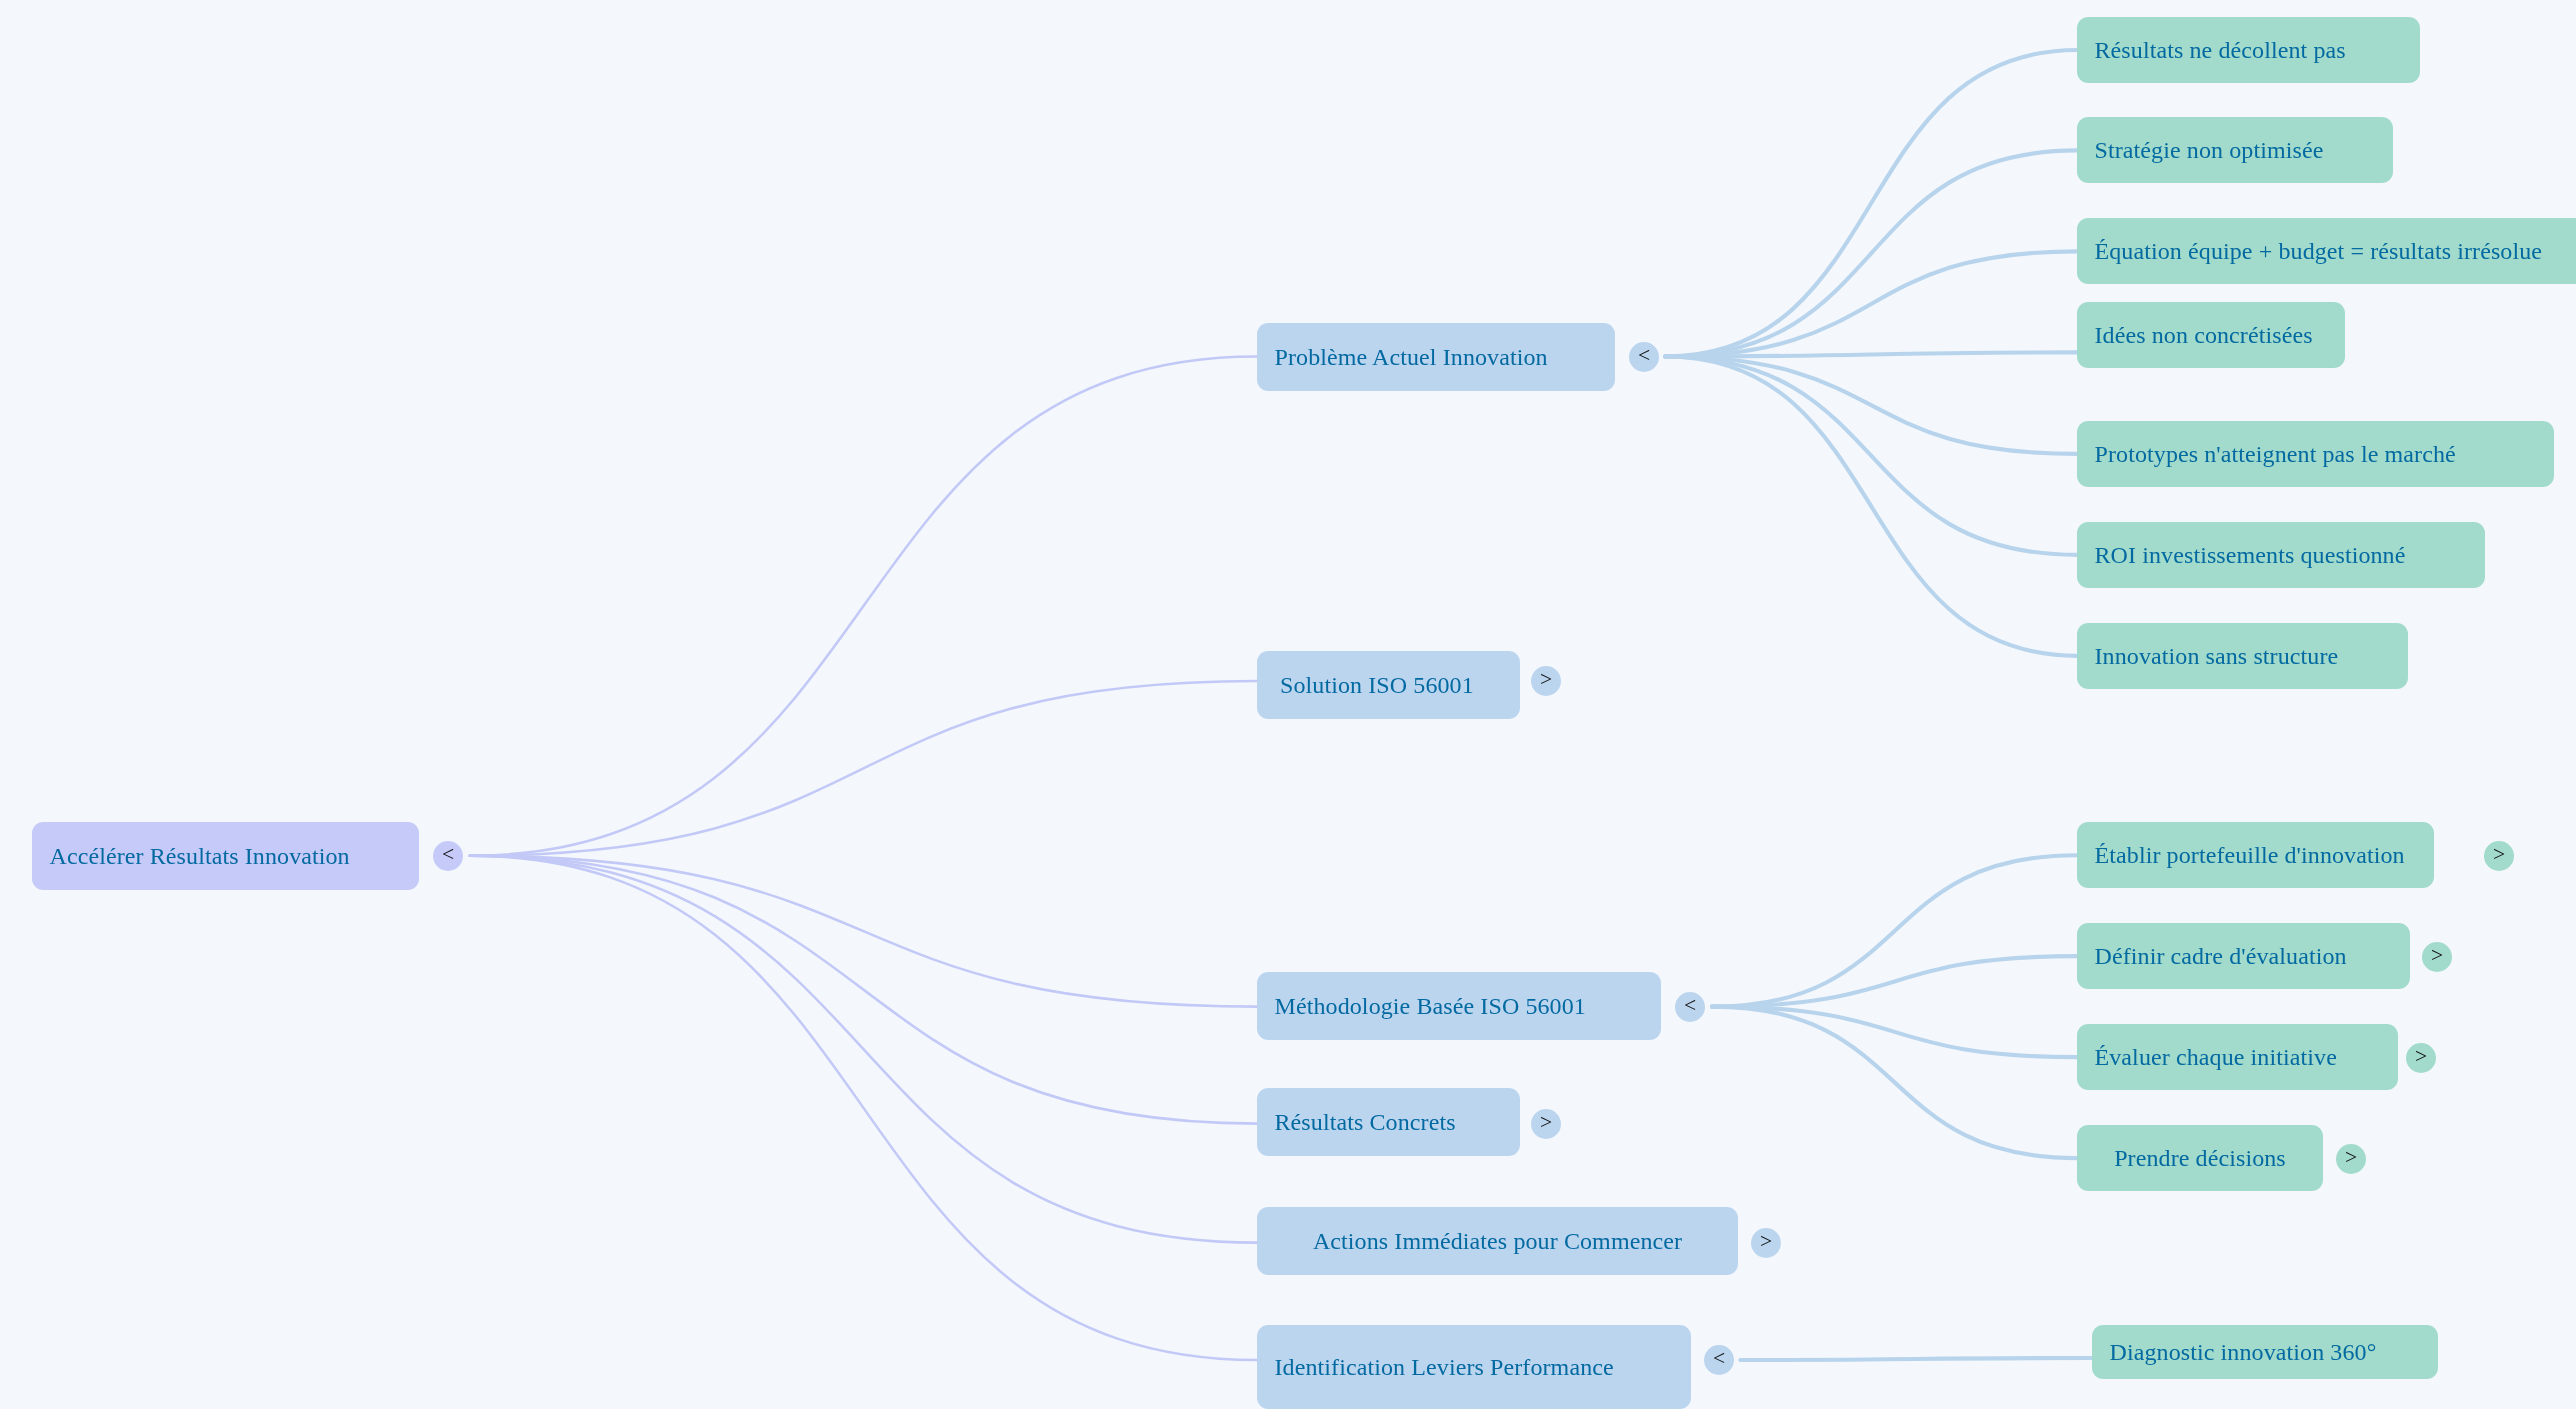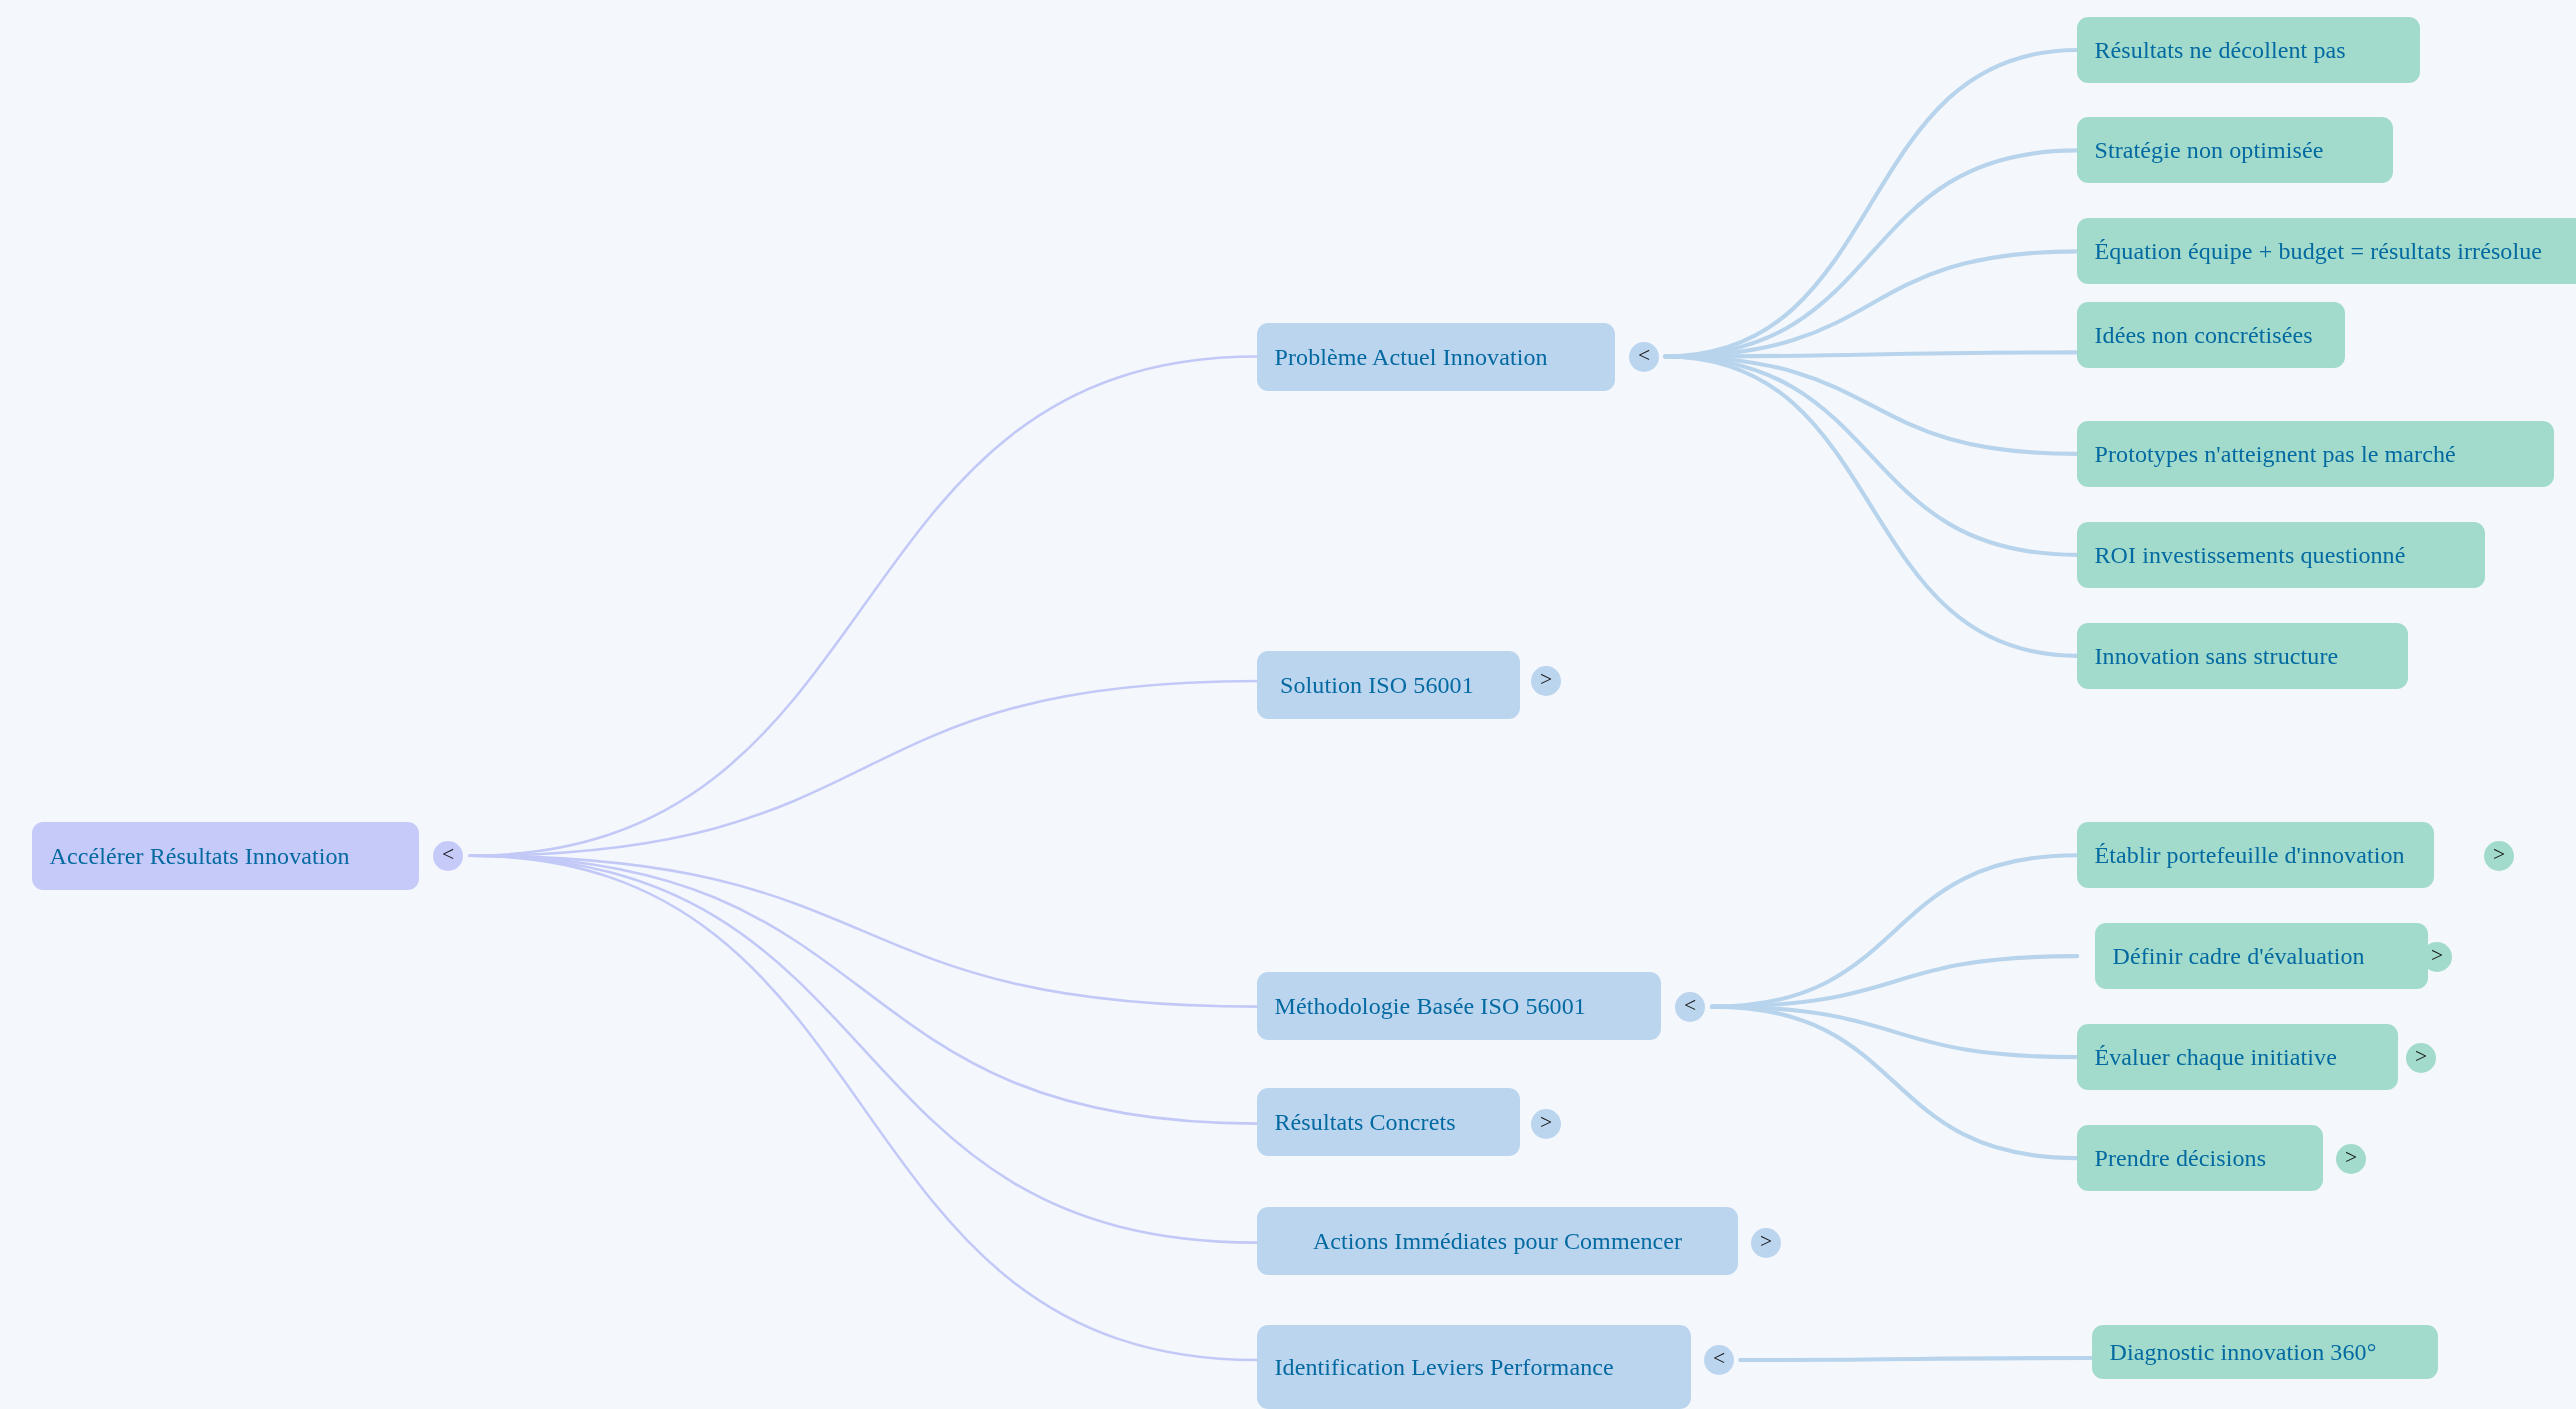--- a/index.html
+++ b/index.html
@@ -152,33 +152,33 @@
       </div>
       <div class="node lvl3" style="left: 2077px; top: 623px; width: 331px; height: 66px;">
         <span>Innovation sans structure</span>
       </div>
       <div class="node lvl3" style="left: 2077px; top: 822px; width: 357px; height: 66px;">
         <span>Établir portefeuille d'innovation</span>
       </div>
       <div class="toggle lvl3" style="left: 2484px; top: 841px;">
         <span>&gt;</span>
       </div>
-      <div class="node lvl3" style="left: 2077px; top: 923px; width: 333px; height: 66px; margin-left: 18px;">
+      <div class="node lvl3" style="left: 2077px; top: 923px; width: 333px; height: 66px;">
         <span>Définir cadre d'évaluation</span>
       </div>
       <div class="toggle lvl3" style="left: 2422px; top: 942px;">
         <span>&gt;</span>
       </div>
       <div class="node lvl3" style="left: 2077px; top: 1024px; width: 321px; height: 66px;">
         <span>Évaluer chaque initiative</span>
       </div>
       <div class="toggle lvl3" style="left: 2406px; top: 1043px;">
         <span>&gt;</span>
       </div>
-      <div class="node lvl3" style="left: 2077px; top: 1125px; width: 246px; height: 66px;">
+      <div class="node lvl3" style="left: 2077px; top: 1125px; width: 246px; height: 66px; justify-content: center;">
         <span>Prendre décisions</span>
       </div>
       <div class="toggle lvl3" style="left: 2336px; top: 1144px;">
         <span>&gt;</span>
       </div>
       <div class="node lvl3" style="left: 2092px; top: 1325px; width: 346px; height: 54px;">
         <span>Diagnostic innovation 360°</span>
       </div>
     </div>
 </div>

